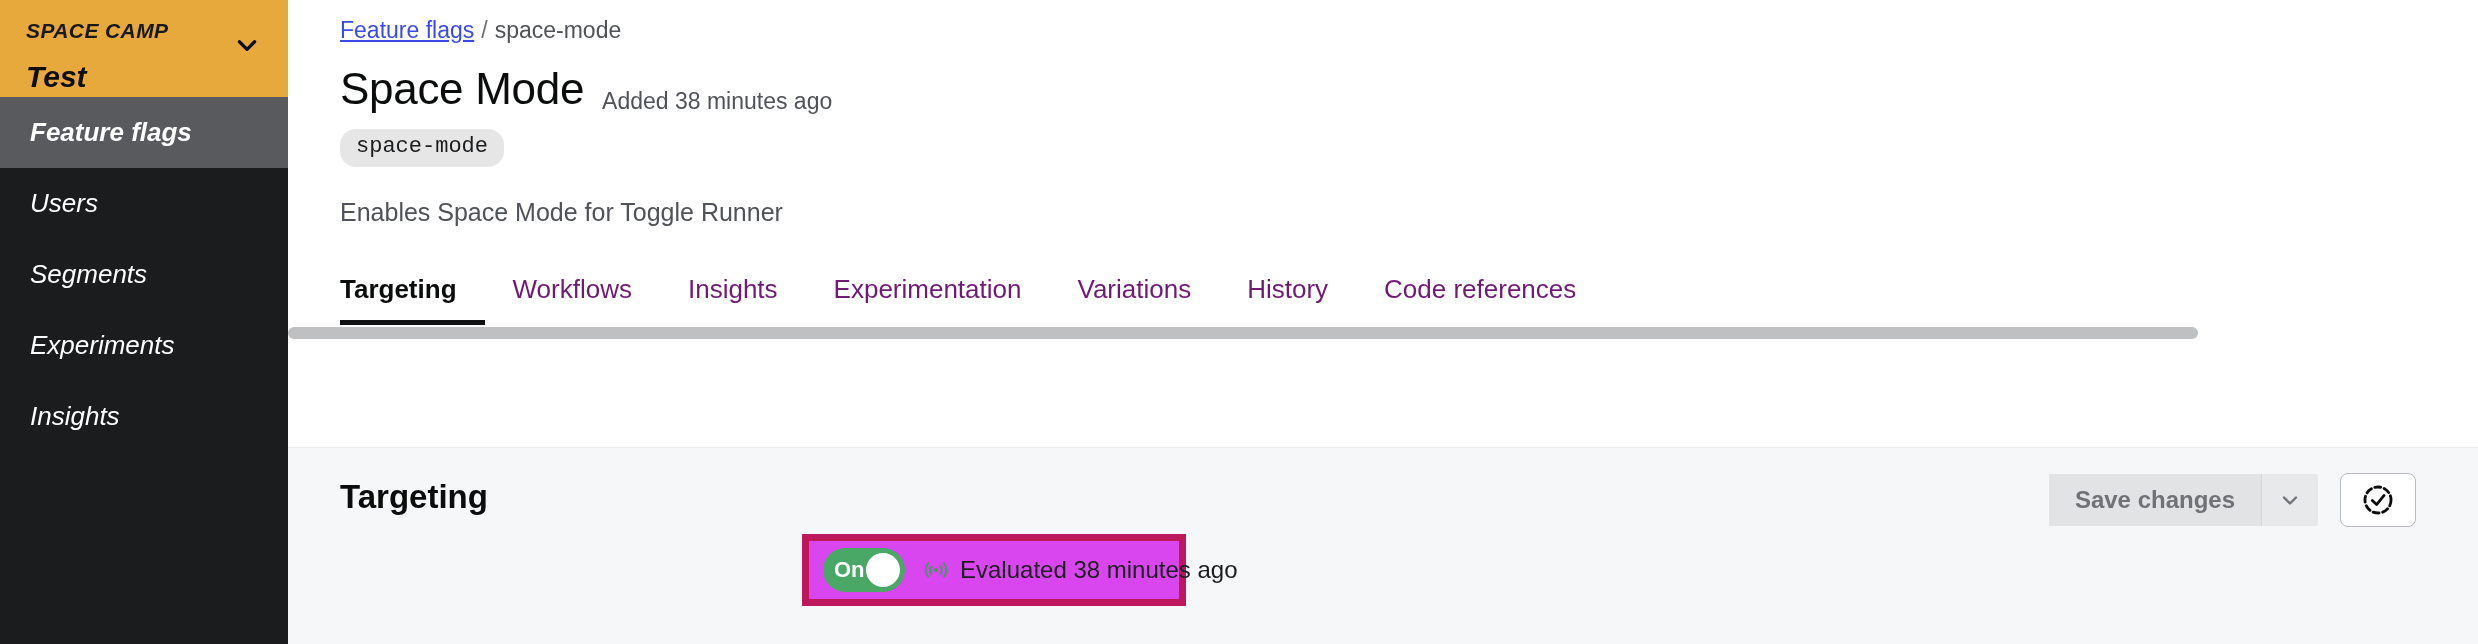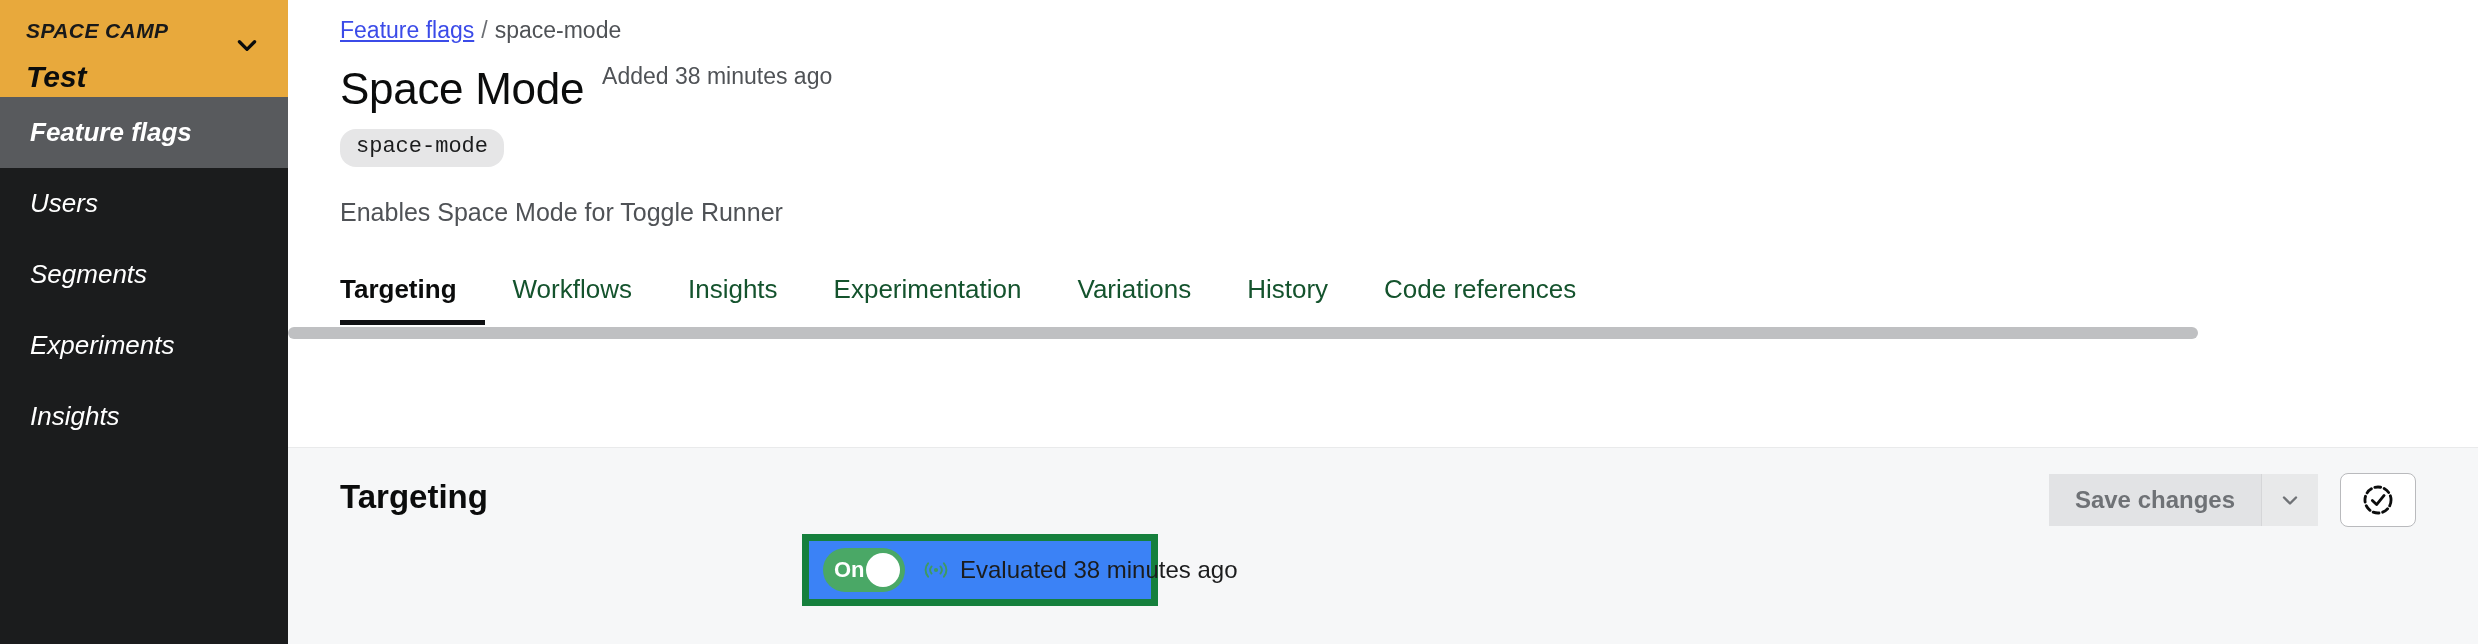--- a/index.html
+++ b/index.html
@@ -97,21 +97,21 @@
   .breadcrumb a {
     color: #3b4be8;
     text-decoration: underline;
     cursor: pointer;
   }
   .breadcrumb .sep { color: #6b6e73; }
   .breadcrumb .current { color: #4f5256; }
 
   .title-row {
     display: flex;
-    align-items: flex-start;
+    align-items: flex-end;
     gap: 18px;
     margin-top: 18px;
   }
   .flag-title {
     font-size: 44px;
     font-weight: 400;
     color: #0b0c0c;
     line-height: 52px;
     letter-spacing: -0.3px;
   }
@@ -145,21 +145,21 @@
   }
   .tabs {
     display: flex;
     align-items: flex-end;
     gap: 0;
     padding-left: 52px;
     height: 68px;
   }
   .tab {
     font-size: 26px;
-    color: #14532d;
+    color: #701a75;
     padding: 0 28px 16px 28px;
     cursor: pointer;
     white-space: nowrap;
     border-bottom: 5px solid transparent;
     line-height: 30px;
   }
   .tab:first-child { padding-left: 0; margin-left: 0; }
   .tab.active {
     color: #0b0c0c;
     font-weight: 700;
@@ -249,24 +249,24 @@
     align-items: center;
     justify-content: center;
     cursor: pointer;
   }
 
   
   .highlight-box {
     position: absolute;
     left: 514px;
     top: 534px;
-    width: 356px;
+    width: 384px;
     height: 72px;
-    border: 7px solid #15803d;
-    background: #3b82f6;
+    border: 7px solid #be185d;
+    background: #d946ef;
     display: flex;
     align-items: center;
     padding-left: 14px;
   }
   .toggle {
     width: 82px;
     height: 44px;
     border-radius: 22px;
     background: #4aa866;
     display: flex;

